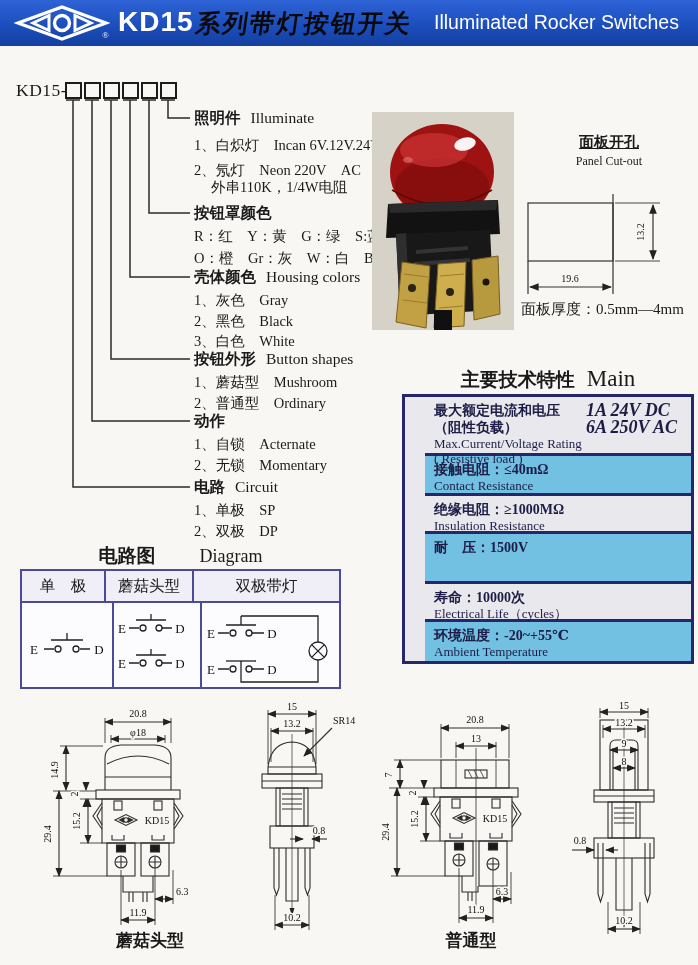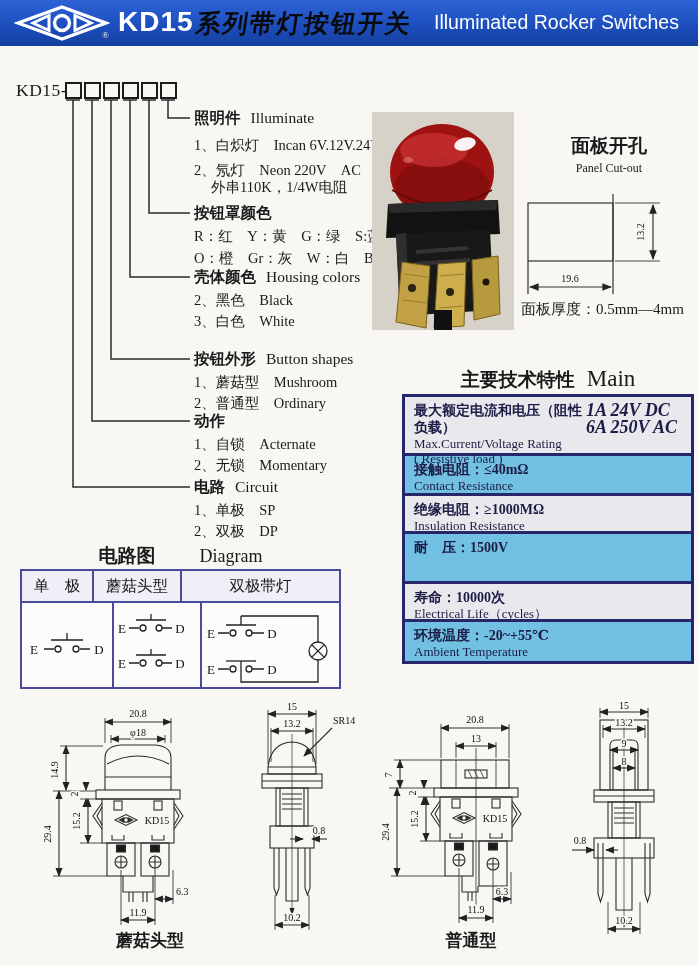--- a/index.html
+++ b/index.html
@@ -24,32 +24,32 @@
   .oghead{font-size:15.5px;}
   .oghead .zh{font-weight:bold;}
   .oghead .en{margin-left:10px;font-weight:normal;}
   .oopt{font-size:14.5px;line-height:15.5px;margin-top:5px;}
   .mt9{margin-top:9px;}.mt2{margin-top:2px;}.ind{padding-left:17px;}
   .lh18 .oopt{line-height:18.5px;margin-top:3px;}
   
   .photo{position:absolute;left:372px;top:112px;}
   
   .panel-head{position:absolute;left:524px;top:133px;width:170px;text-align:center;}
-  .panel-head .zh{display:block;font-size:19px;font-weight:bold;
-                  font-family:"Liberation Sans","DejaVu Sans",sans-serif;}
+  .panel-head .zh{display:block;font-size:15px;font-weight:bold;
+                  font-family:"Liberation Sans","DejaVu Sans",sans-serif;text-decoration:underline;}
   .panel-head .en{display:block;font-size:12px;margin-top:2px;}
   .panel-svg{position:absolute;left:520px;top:186px;}
   .panel-note{position:absolute;left:521px;top:300px;font-size:15px;}
   
   .spec-title{position:absolute;left:400px;top:366px;width:296px;text-align:center;}
   .spec-title .zh{font-size:19px;font-weight:bold;font-family:"Liberation Sans","DejaVu Sans",sans-serif;}
   .spec-title .en{font-size:23px;margin-left:8px;}
   .spec-table{position:absolute;left:402px;top:394px;width:292px;box-sizing:border-box;
               border:3px solid #26266b;background:#e9e9ed;color:#1c1c46;}
-  .spec-row{box-sizing:border-box;display:flex;padding:5px 9px 0 9px;}
+  .spec-row{box-sizing:border-box;display:flex;padding:5px 9px 0 9px;margin-left:20px;}
   .spec-row + .spec-row{border-top:3px solid #26266b;}
   .r-blue{background:#72c0e2;}
   .spec-left{flex:1;}
   .spec-right{width:96px;}
   .s-zh{font-size:14px;font-weight:bold;line-height:17px;}
   .s-en{font-size:13px;line-height:15px;}
   .s-val{font-size:18px;font-weight:bold;line-height:17px;font-style:italic;}
   
   .diag-title{position:absolute;left:20px;top:543px;width:321px;display:flex;justify-content:center;gap:44px;align-items:baseline;}
   .diag-title .zh{font-size:19px;font-weight:bold;font-family:"Liberation Sans","DejaVu Sans",sans-serif;}
@@ -116,20 +116,21 @@
   </div>
 
   <div class="ogroup lh18" style="top:203px">
     <div class="oghead"><span class="zh">按钮罩颜色</span><span class="en"></span></div>
     <div class="oopt">R：红　Y：黄　G：绿　S:蓝</div>
     <div class="oopt">O：橙　Gr：灰　W：白　B：黑</div>
   </div>
 
   <div class="ogroup" style="top:267px">
     <div class="oghead"><span class="zh">壳体颜色</span><span class="en">Housing colors</span></div>
+    <div class="oopt">1、灰色　Gray</div>
     <div class="oopt">2、黑色　Black</div>
     <div class="oopt">3、白色　White</div>
   </div>
 
   <div class="ogroup" style="top:349px">
     <div class="oghead"><span class="zh">按钮外形</span><span class="en">Button shapes</span></div>
     <div class="oopt">1、蘑菇型　Mushroom</div>
     <div class="oopt">2、普通型　Ordinary</div>
   </div>
 
@@ -236,21 +237,21 @@
       </div>
     </div>
   </div>
 
   <div class="diag-title">
     <span class="zh">电路图</span>
     <span class="en">Diagram</span>
   </div>
   <div class="diag-table">
     <div class="diag-head">
-      <div class="dh" style="width:72px">单　极</div>
+      <div class="dh" style="width:84px">单　极</div>
       <div class="dh" style="width:88px">蘑菇头型</div>
       <div class="dh">双极带灯</div>
     </div>
     <div class="diag-body">
       <div class="dc" style="width:93px">
         <svg width="90" height="84" viewBox="0 0 90 84">
           <g stroke="#222" stroke-width="1.3" fill="none">
             <path d="M22,46 H32 M58,46 H68"></path>
             <circle cx="36" cy="46" r="3"></circle>
               <circle cx="54" cy="46" r="3"></circle>

